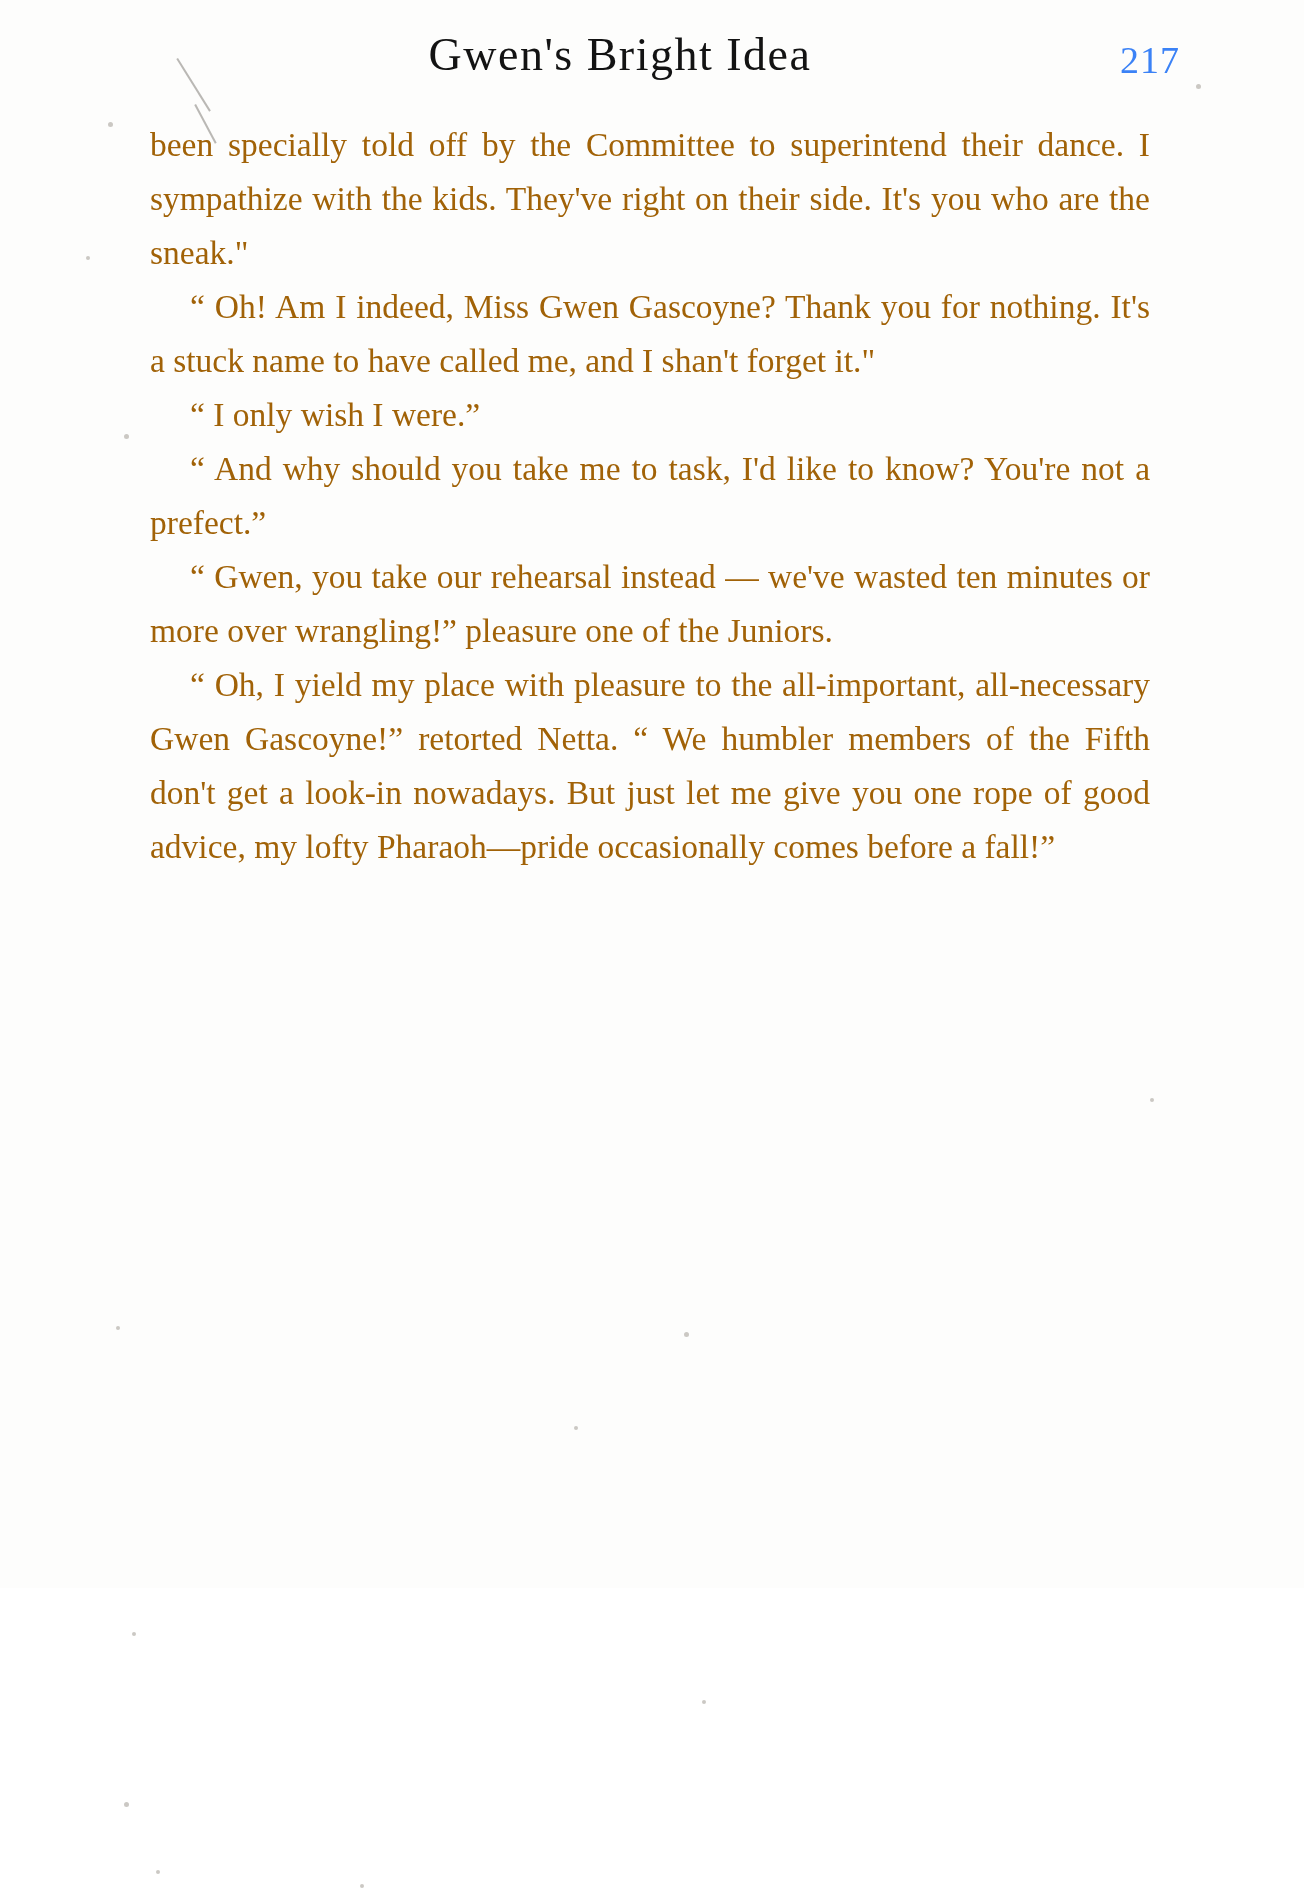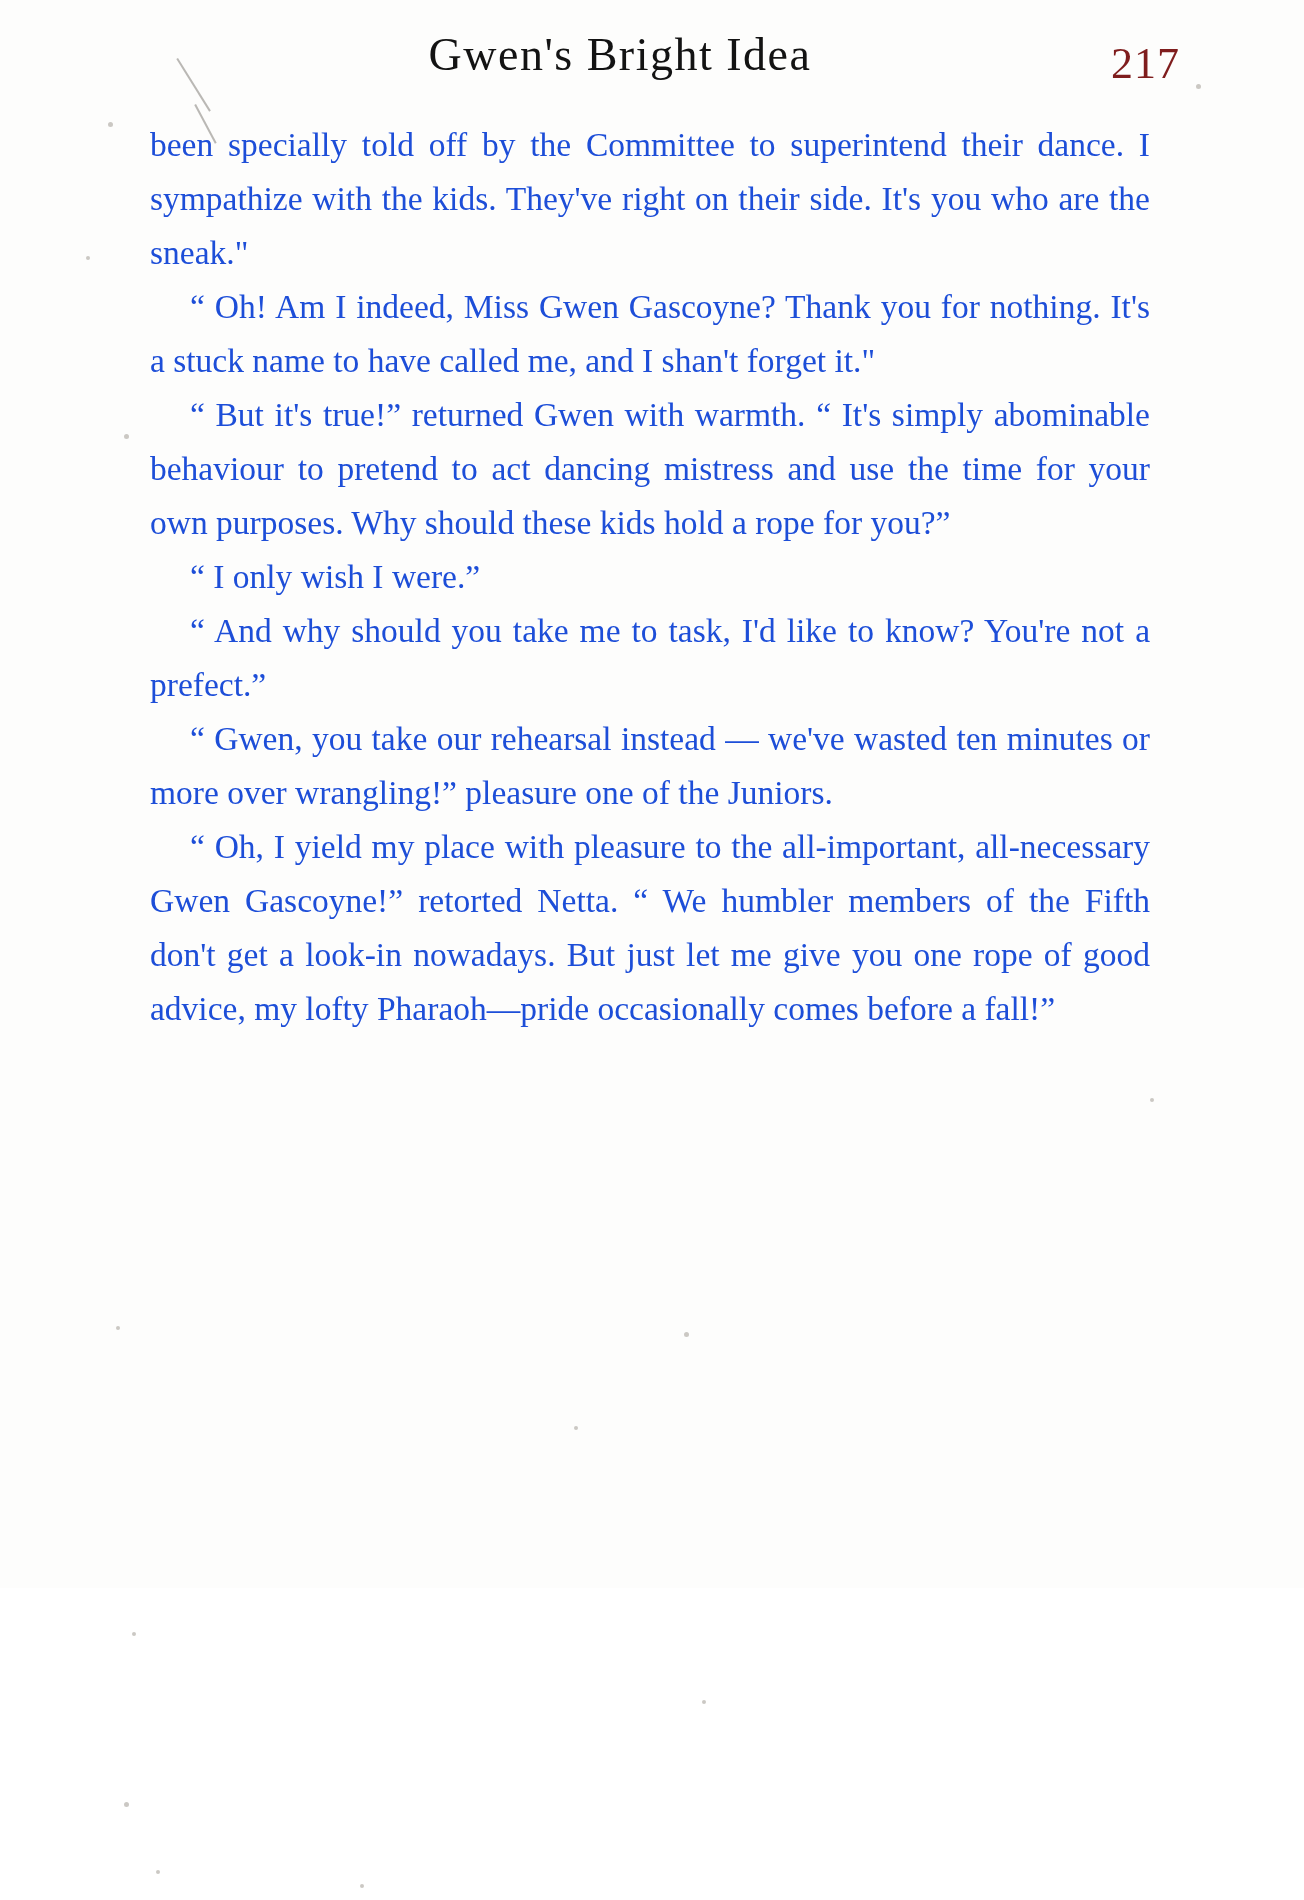--- a/index.html
+++ b/index.html
@@ -40,35 +40,35 @@
     font-size: 46px;
     letter-spacing: 1.5px;
     font-weight: 400;
     color: #131313;
     font-family: "Liberation Serif", serif;
   }
   .header-folio {
     position: absolute;
     right: 0;
     top: 10px;
-    font-size: 44px;
+    font-size: 38px;
     letter-spacing: 1px;
-    color: #7f1d1d;
+    color: #3b82f6;
     font-family: "Liberation Serif", serif;
   }
   .body-text {
     position: absolute;
     left: 150px;
     top: 118px;
     width: 1000px;
     font-size: 33.5px;
     line-height: 54px;
     text-align: justify;
     text-justify: inter-word;
-    color: #1d4ed8;
+    color: #a16207;
     font-family: "Liberation Serif", serif;
   }
   .body-text p {
     margin: 0;
     text-indent: 0;
   }
   .body-text p.indent {
     text-indent: 40px;
   }
   
@@ -91,21 +91,20 @@
 <div class="page">
 
   <div class="page-header">
     <div class="header-title">Gwen's Bright Idea</div>
     <div class="header-folio">217</div>
   </div>
 
   <div class="body-text">
     <p>been specially told off by the Committee to superintend their dance. I sympathize with the kids. They've right on their side. It's you who are the sneak."</p>
     <p class="indent">“ Oh! Am I indeed, Miss Gwen Gascoyne? Thank you for nothing. It's a stuck name to have called me, and I shan't forget it."</p>
-    <p class="indent">“ But it's true!” returned Gwen with warmth. “ It's simply abominable behaviour to pretend to act dancing mistress and use the time for your own purposes. Why should these kids hold a rope for you?”</p>
     <p class="indent">“ I only wish I were.”</p>
     <p class="indent">“ And why should you take me to task, I'd like to know? You're not a prefect.”</p>
     <p class="indent">“ Gwen, you take our rehearsal instead — we've wasted ten minutes or more over wrangling!” pleasure one of the Juniors.</p>
     <p class="indent">“ Oh, I yield my place with pleasure to the all-important, all-necessary Gwen Gascoyne!” retorted Netta. “ We humbler members of the Fifth don't get a look-in nowadays. But just let me give you one rope of good advice, my lofty Pharaoh—pride occasionally comes before a fall!”</p>
   </div>
 
   <div class="hairline" style="left:178px; top:58px; width:62px; height:2px; transform: rotate(58deg);"></div>
   <div class="hairline" style="left:196px; top:104px; width:44px; height:2px; transform: rotate(62deg);"></div>
   <div class="speck" style="left:108px; top:122px; width:5px; height:5px;"></div>
   <div class="speck" style="left:86px; top:256px; width:4px; height:4px;"></div>

